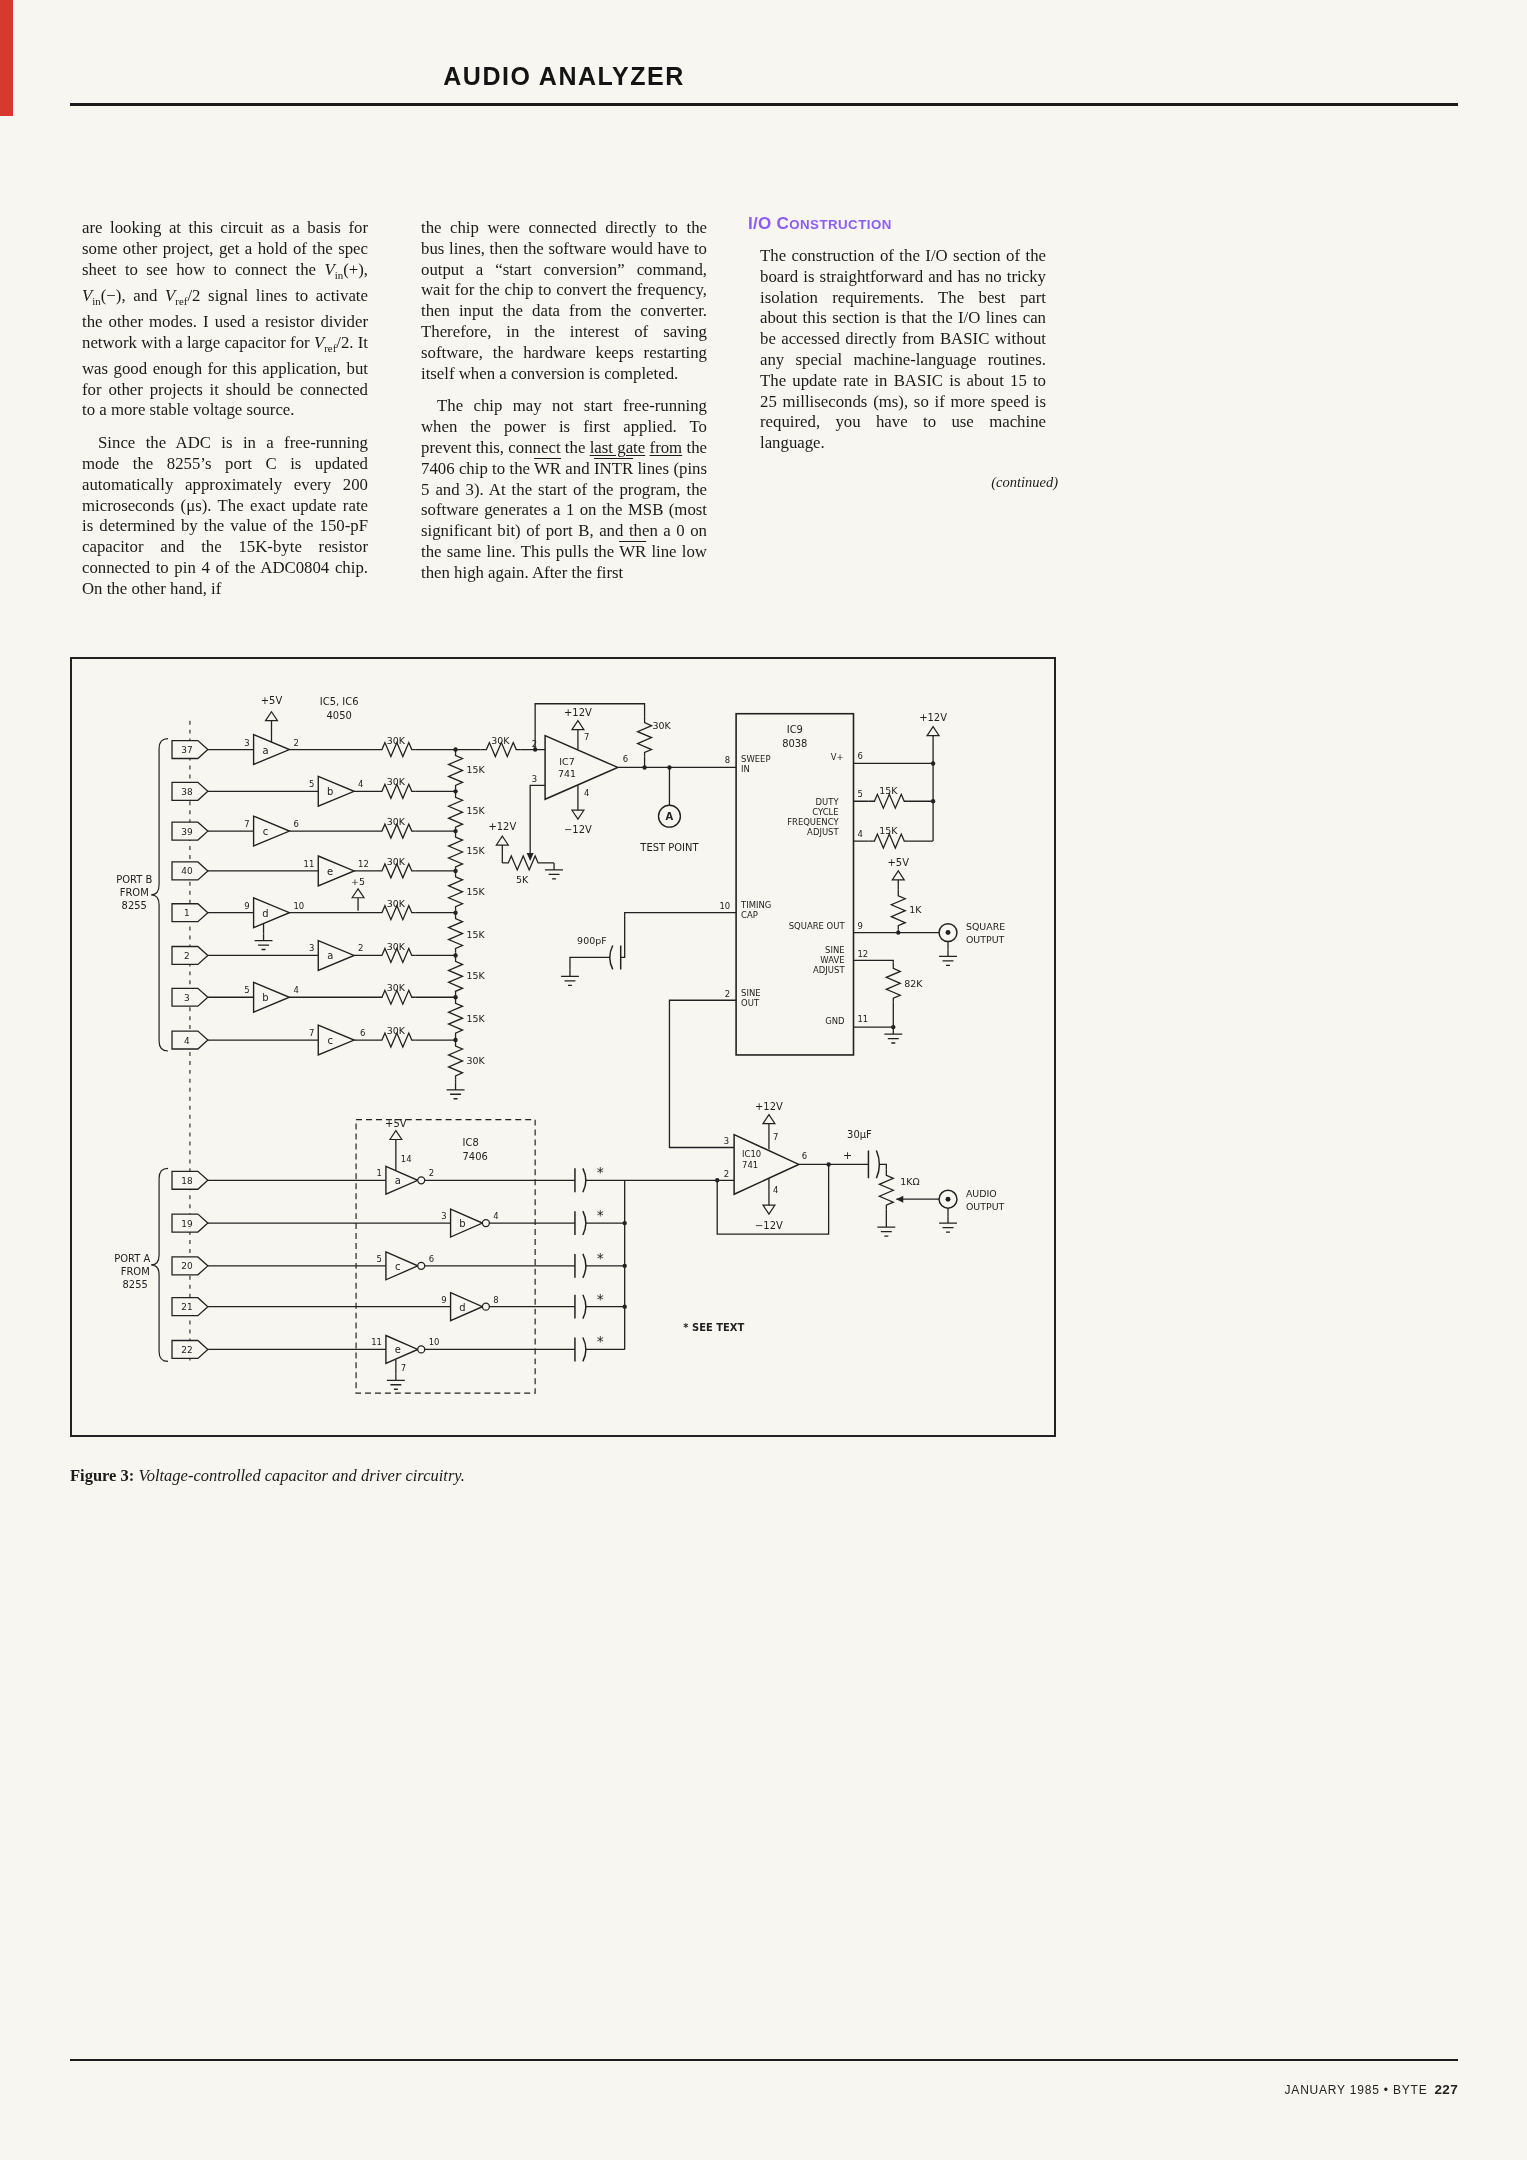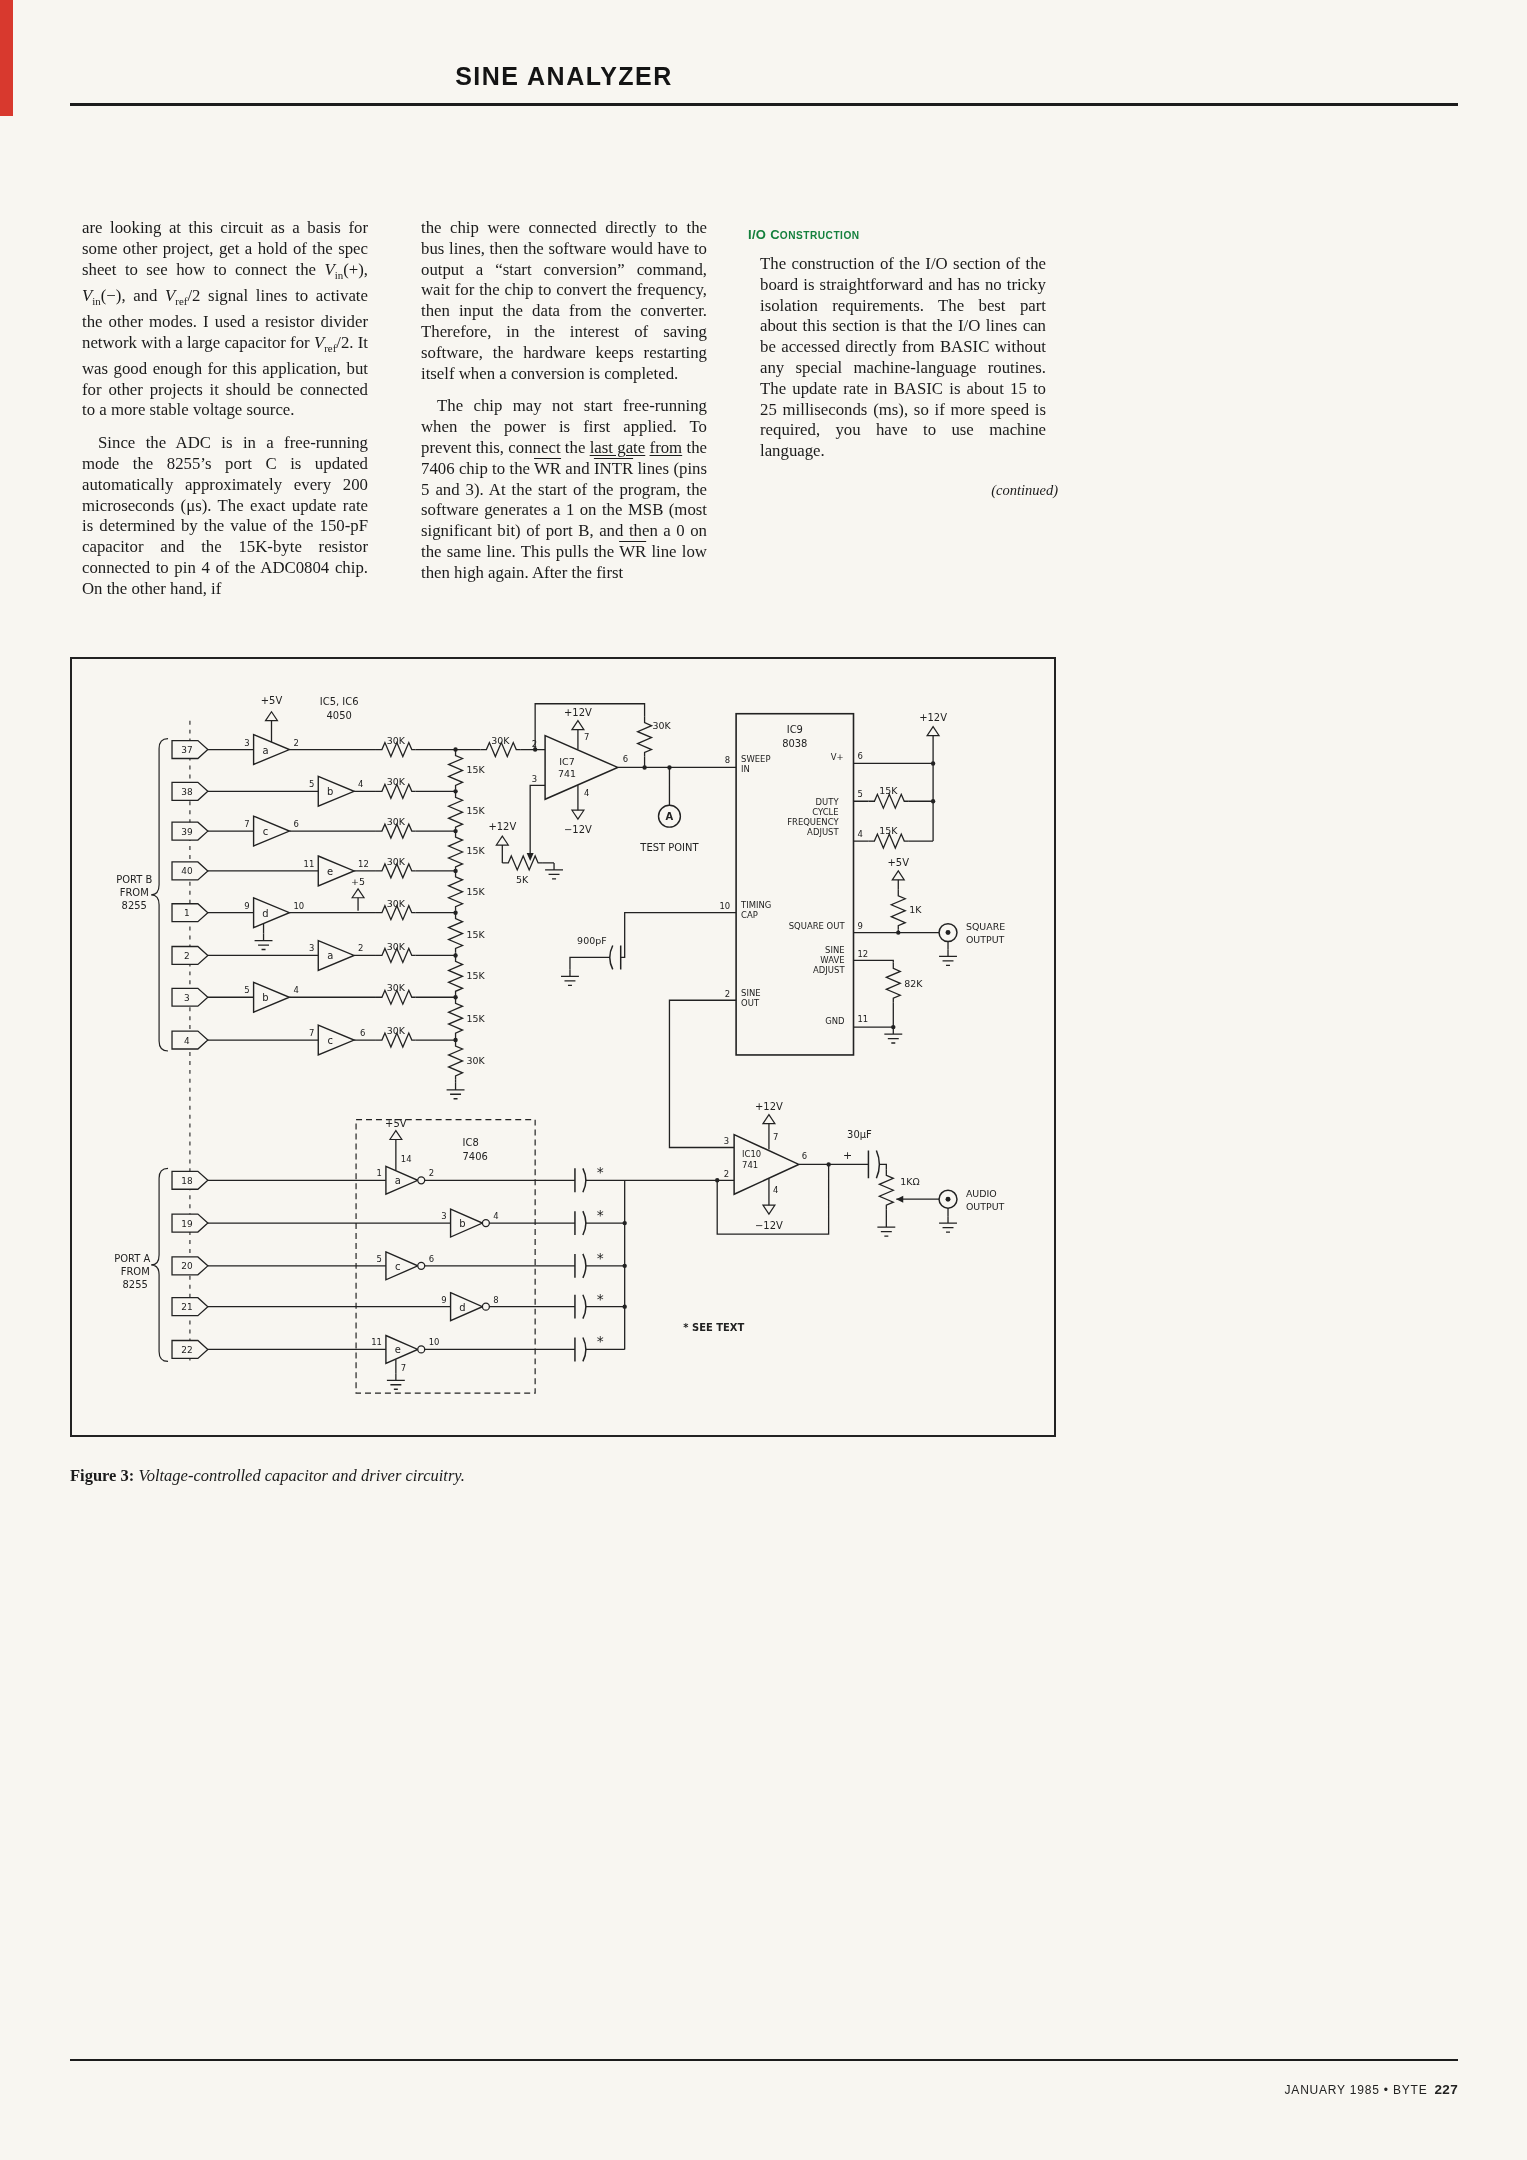--- a/index.html
+++ b/index.html
@@ -10,43 +10,43 @@
             font-family:"Liberation Sans",sans-serif;font-size:25px;font-weight:600;
             letter-spacing:1.5px;color:#141414;}
   .header-rule{position:absolute;left:70px;top:103px;width:1388px;height:3px;background:#1c1c1c;}
   .columns{position:absolute;left:70px;top:206px;width:988px;display:flex;gap:29px;}
   .col{width:310px;}
   .col p{margin:12px;font-size:16.8px;line-height:20.8px;text-align:justify;}
   .col p.ind{text-indent:16px;}
   .ol{text-decoration:overline;}
   u{text-underline-offset:2px;}
   sub{font-size:0.65em;}
-  .col-heading{margin:21px 0 3px;font-family:"Liberation Sans",sans-serif;font-weight:700;
-               font-size:13px;letter-spacing:0.3px;color:#15803d;}
+  .col-heading{margin:8px 0 3px;font-family:"Liberation Sans",sans-serif;font-weight:700;
+               font-size:17px;letter-spacing:0.3px;color:#8b5cf6;}
   .col-heading .sc{font-size:0.78em;letter-spacing:0.5px;}
   .continued{margin-top:20px;text-align:right;font-style:italic;font-size:14.5px;}
   .figure-box{position:absolute;left:70px;top:657px;width:986px;height:780px;
               border:2px solid #222;box-sizing:border-box;background:#f8f6f1;text-align:center;}
   .figure-box svg{display:block;width:100%;height:100%;
                   font-family:"DejaVu Sans",sans-serif;}
   .caption{position:absolute;left:70px;top:1466px;width:988px;font-size:16.5px;}
   .cap-label{font-weight:700;}
   .cap-text{font-style:italic;}
   .footer-rule{position:absolute;left:70px;top:2059px;width:1388px;height:2px;background:#1c1c1c;}
   .footer{position:absolute;top:2082px;right:69px;font-family:"Liberation Sans",sans-serif;
           font-size:12px;letter-spacing:0.8px;color:#222;}
   .footer .pg{font-weight:700;font-size:13.5px;margin-left:7px;letter-spacing:0.3px;}
 </style>
 </head>
 <body>
 
 <div class="page">
   <div class="red-strip"></div>
 
-  <div class="masthead">SINE ANALYZER</div>
+  <div class="masthead">AUDIO ANALYZER</div>
   <div class="header-rule"></div>
 
   <div class="columns">
     <div class="col">
       <p>are looking at this circuit as a basis for some other project, get a hold of the spec sheet to see how to connect the <i>V</i><sub>in</sub>(+), <i>V</i><sub>in</sub>(−), and <i>V</i><sub>ref</sub>/2 signal lines to activate the other modes. I used a resistor divider network with a large capacitor for <i>V</i><sub>ref</sub>/2. It was good enough for this application, but for other projects it should be connected to a more stable voltage source.</p>
       <p class="ind">Since the ADC is in a free-running mode the 8255’s port C is updated automatically approximately every 200 microseconds (μs). The exact update rate is determined by the value of the 150-pF capacitor and the 15K-byte resistor connected to pin 4 of the ADC0804 chip. On the other hand, if</p>
     </div>
     <div class="col">
       <p>the chip were connected directly to the bus lines, then the software would have to output a “start conversion” command, wait for the chip to convert the frequency, then input the data from the converter. Therefore, in the interest of saving software, the hardware keeps restarting itself when a conversion is completed.</p>
       <p class="ind">The chip may not start free-running when the power is first applied. To prevent this, connect the <u>last gate</u> <u>from</u> the 7406 chip to the <span class="ol">WR</span> and <span class="ol">INTR</span> lines (pins 5 and 3). At the start of the program, the software generates a 1 on the MSB (most significant bit) of port B, and then a 0 on the same line. This pulls the <span class="ol">WR</span> line low then high again. After the first</p>

